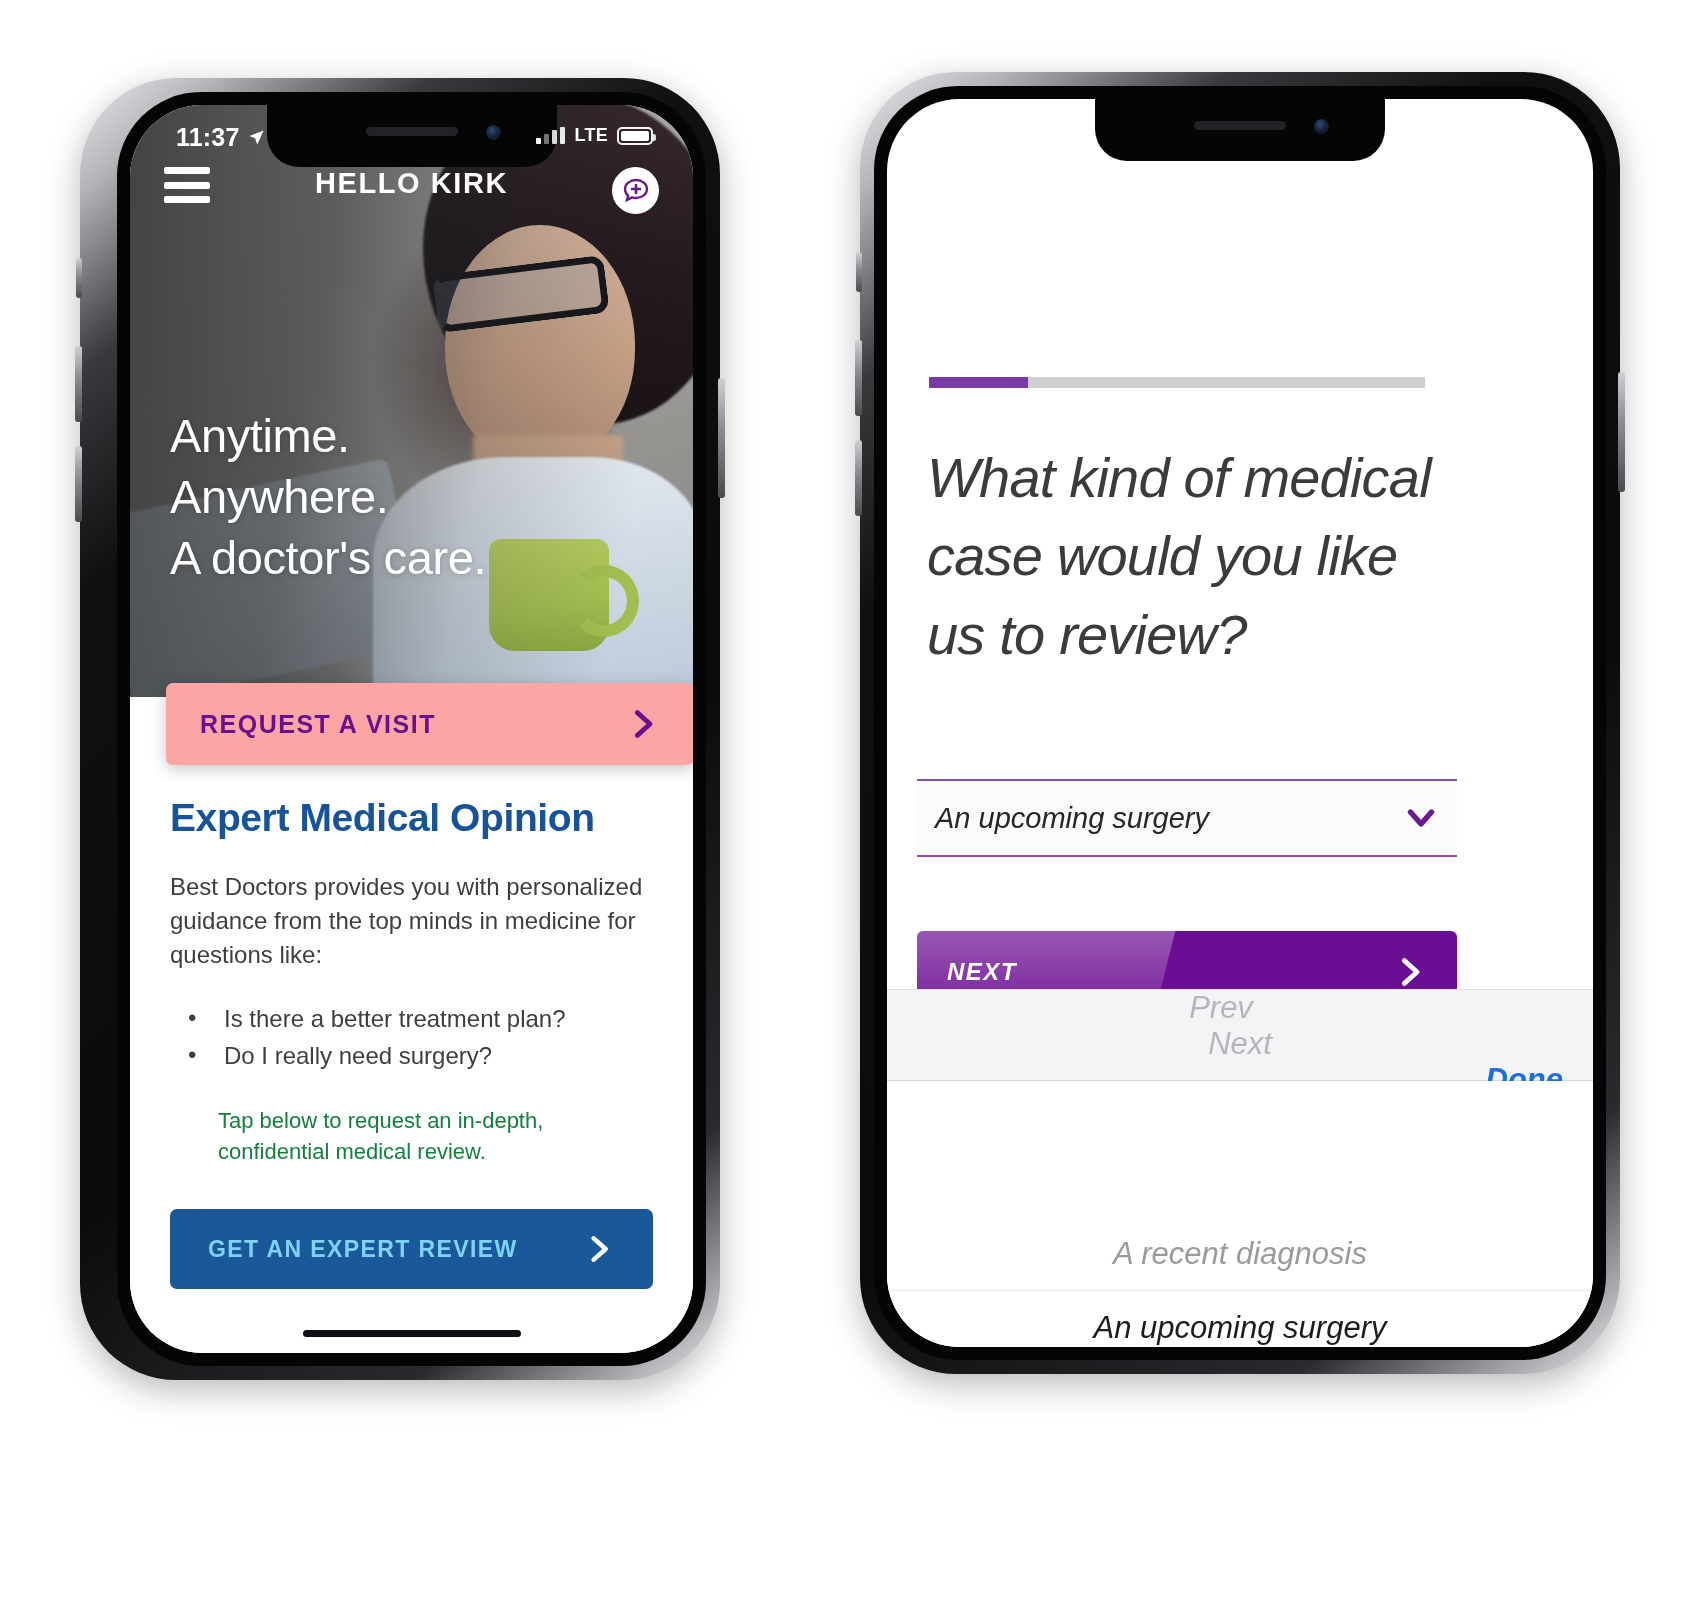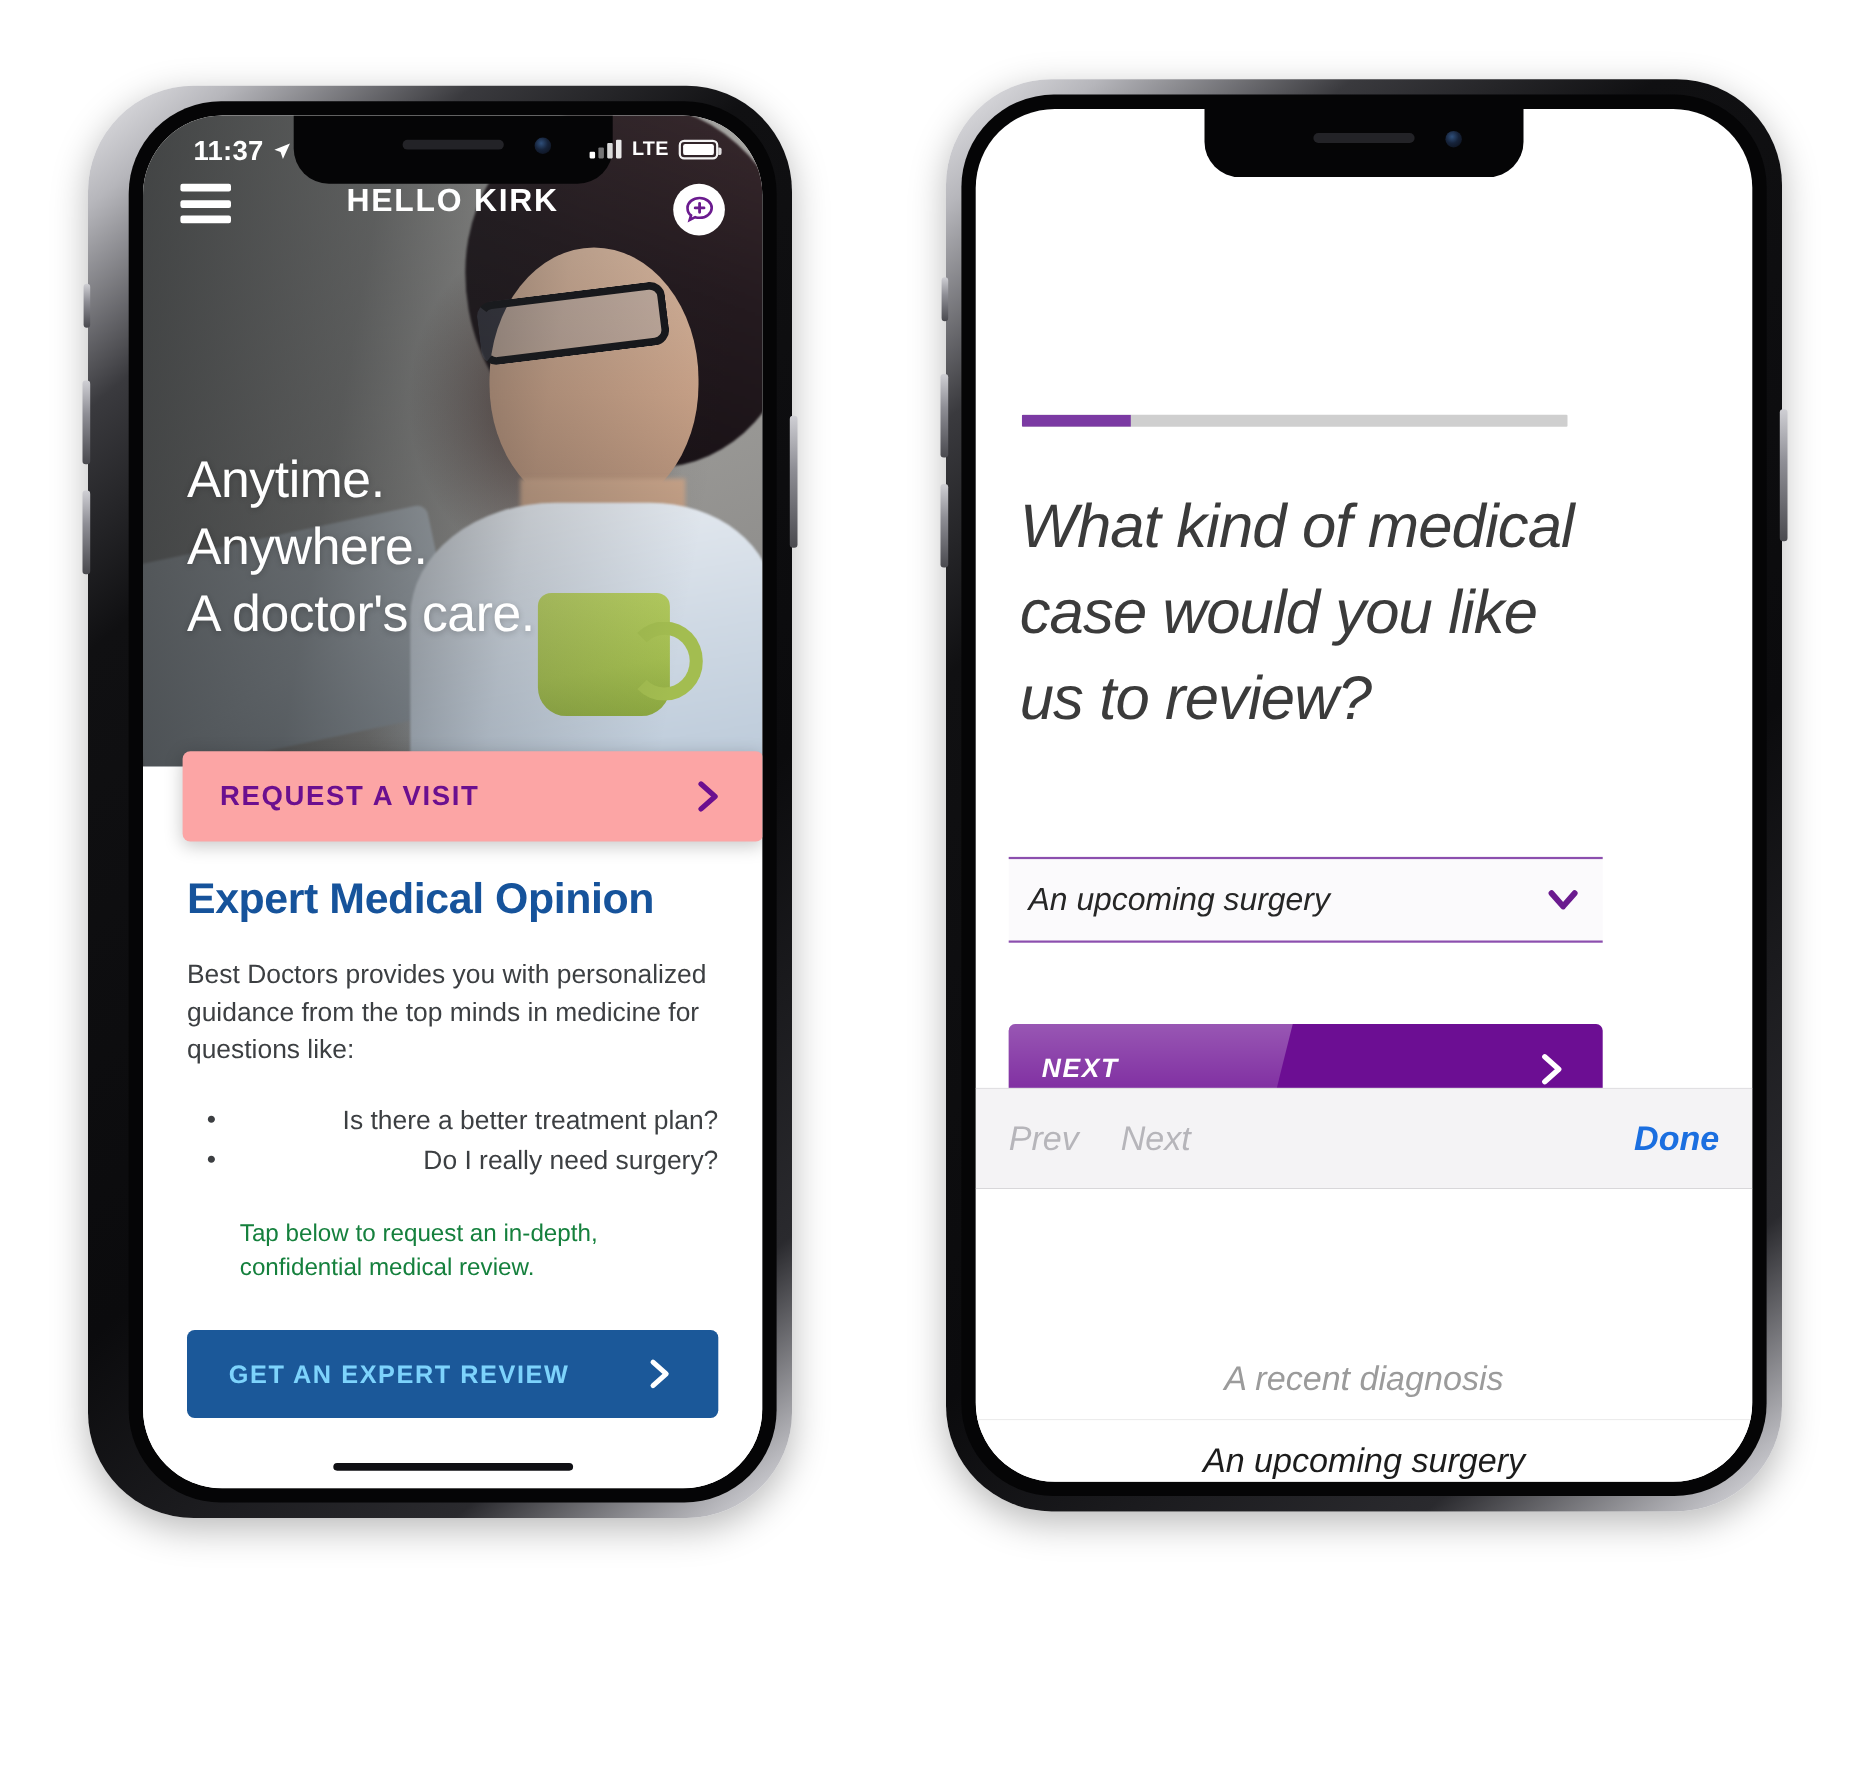--- a/index.html
+++ b/index.html
@@ -201,21 +201,21 @@
     margin-top: 42px; height: 9px; width: 100%; display: flex; border-radius: 0; overflow: hidden;
   }
   .progress2 .seg-a { background: #7fa5cf; }
   .progress2 .seg-b { background: #16539b; }
   .panel-title {
     margin-top: 48px; color: #16539b; font-size: 39px; font-weight: bold; letter-spacing: -.4px;
   }
   .panel-body {
     margin-top: 30px; color: #3c3f42; font-size: 24px; line-height: 1.42;
   }
-  .panel-list { margin-top: 28px; color: #3c3f42; font-size: 24px; line-height: 1.55; list-style: none; text-align: right; }
+  .panel-list { margin-top: 28px; color: #3c3f42; font-size: 24px; line-height: 1.55; list-style: none; }
   .panel-list li { position: relative; padding-left: 54px; }
   .panel-list li:before {
     content: "\2022"; position: absolute; left: 18px; top: -1px; font-size: 24px;
   }
   .panel-body2 { margin-top: 30px; color: #15803d; font-size: 22px; line-height: 1.42; margin-left: 48px; }
   .cta-blue {
     margin-top: 42px; height: 80px; width: 100%;
     background: #1b5899; border-radius: 7px;
     display: flex; align-items: center; padding: 0 38px; cursor: pointer;
   }
@@ -251,21 +251,21 @@
     position: absolute; left: 0; top: 0; width: 270px; height: 100%;
     background: linear-gradient(180deg, rgba(255,255,255,.30), rgba(255,255,255,.08));
     transform: skewX(-14deg) translateX(-22px);
   }
   .r-next .lbl { position: relative; color: #fff; font-size: 24px; font-weight: bold; letter-spacing: 1.5px; }
   .r-next .chev { position: relative; margin-left: auto; color: #fff; }
 
   .picker-toolbar {
     position: absolute; left: 0; right: 0; top: 890px; height: 92px;
     background: #f4f3f5; border-top: 1px solid #e1e0e3; border-bottom: 1px solid #d8d7da;
-    display: flex; align-items: center; padding: 0 30px;
+    display: flex; align-items: center; padding: 0 30px; flex-direction: column;
   }
   .picker-toolbar .pv { color: #b6b5ba; font-size: 31px; margin-right: 38px; cursor: pointer; }
   .picker-toolbar .nx { color: #b6b5ba; font-size: 31px; cursor: pointer; }
   .picker-toolbar .dn { margin-left: auto; color: #1b6fe0; font-size: 31px; font-weight: bold; cursor: pointer; }
 
   .picker-wheel {
     position: absolute; left: 0; right: 0; top: 982px; bottom: 0;
     background: #fff; overflow: hidden;
   }
   .pw-row {

